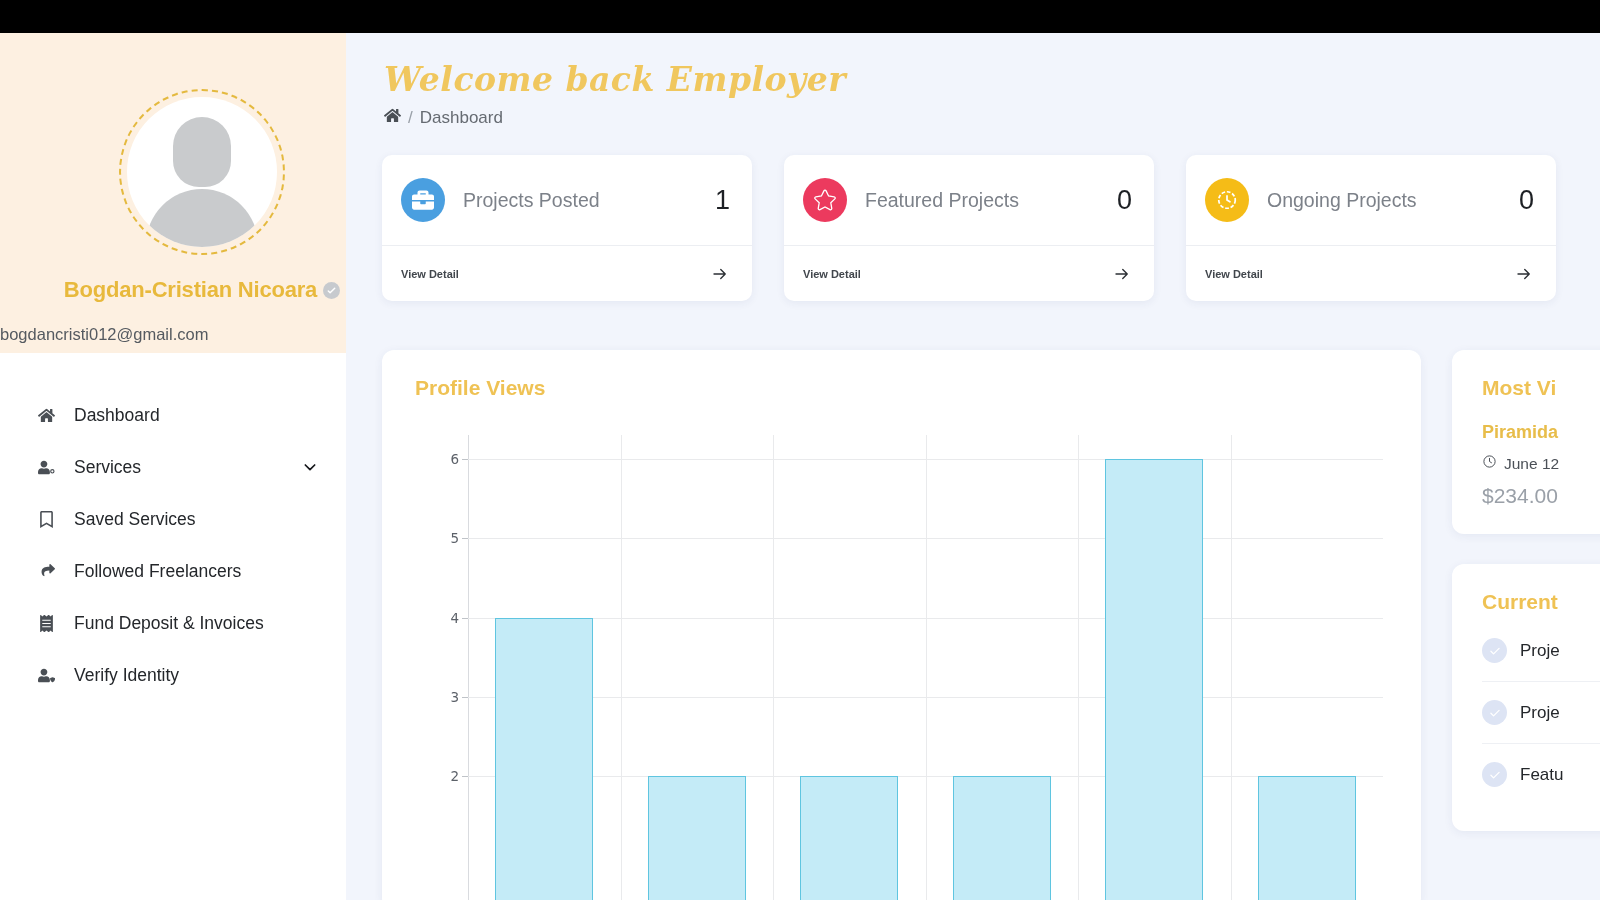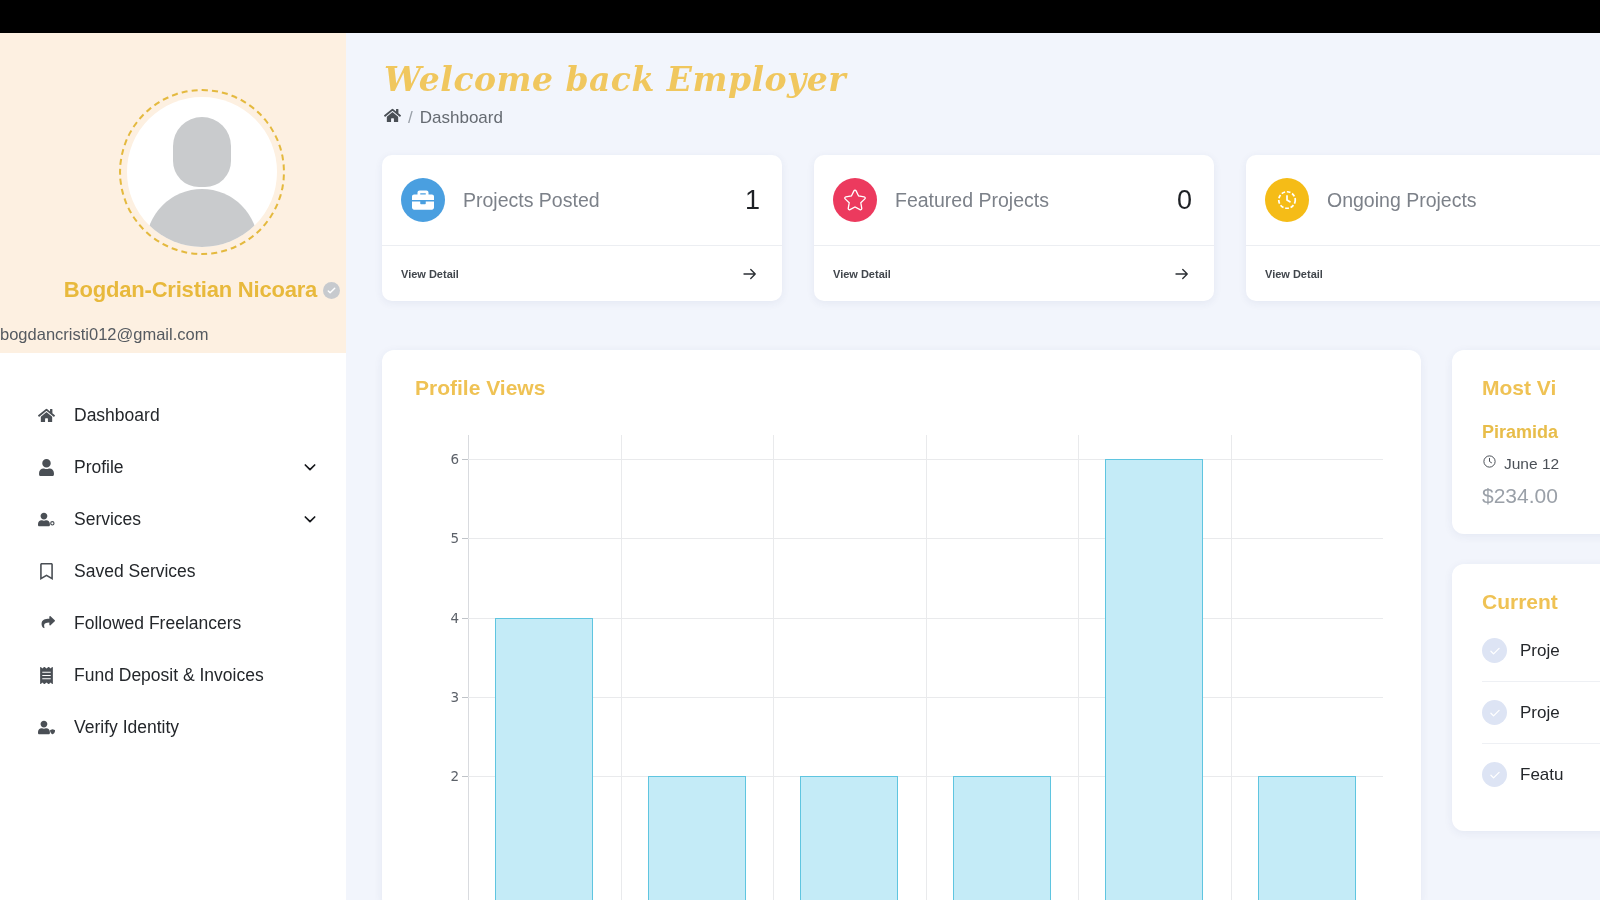--- a/index.html
+++ b/index.html
@@ -124,21 +124,21 @@
   }
   .breadcrumb svg { width: 17px; height: 17px; fill: #4a4f55; }
   .bc-sep { color: #9aa0a8; }
 
   
   .stat-row {
     position: absolute; left: 36px; top: 122px;
     display: flex; gap: 32px;
   }
   .stat-card {
-    width: 400px;
+    width: 370px;
     background: #ffffff;
     border-radius: 10px;
     box-shadow: 0 2px 8px rgba(40,60,110,0.07);
   }
   .stat-top {
     display: flex; align-items: center;
     height: 90px;
     padding: 0 22px 0 19px;
   }
   .stat-icon {
@@ -297,33 +297,20 @@
 
       <div class="nav-item">
         <span class="nav-icon">
           <svg viewBox="0 0 576 512">
               <path d="M280.37 148.26L96 300.11V464a16 16 0 0 0 16 16l112.06-.29a16 16 0 0 0 15.92-16V368a16 16 0 0 1 16-16h64a16 16 0 0 1 16 16v95.64a16 16 0 0 0 16 16.05L464 480a16 16 0 0 0 16-16V300L295.67 148.26a12.19 12.19 0 0 0-15.3 0zM571.6 251.47L488 182.56V44.05a12 12 0 0 0-12-12h-56a12 12 0 0 0-12 12v72.61L318.47 43a48 48 0 0 0-61 0L4.34 251.47a12 12 0 0 0-1.6 16.9l25.5 31A12 12 0 0 0 45.15 301l235.22-193.74a12.19 12.19 0 0 1 15.3 0L530.9 301a12 12 0 0 0 16.9-1.6l25.5-31a12 12 0 0 0-1.7-16.93z"></path>
             </svg>
         </span>
         <span class="nav-label">Dashboard</span>
       </div>
 
-      <div class="nav-item">
-        <span class="nav-icon">
-          <svg viewBox="0 0 448 512">
-              <path d="M224 256c70.7 0 128-57.3 128-128S294.7 0 224 0 96 57.3 96 128s57.3 128 128 128zm89.6 32h-16.7c-22.2 10.2-46.9 16-72.9 16s-50.6-5.8-72.9-16h-16.7C60.2 288 0 348.2 0 422.4V464c0 26.5 21.5 48 48 48h352c26.5 0 48-21.5 48-48v-41.6c0-74.2-60.2-134.4-134.4-134.4z"></path>
-            </svg>
-        </span>
-        <span class="nav-label">Profile</span>
-        <span class="nav-chev">
-          <svg viewBox="0 0 24 24">
-              <path d="M5 9l7 7 7-7" stroke-linecap="round" stroke-linejoin="round"></path>
-            </svg>
-        </span>
-      </div>
 
 
       <div class="nav-item">
         <span class="nav-icon">
           <svg viewBox="0 0 640 512">
               <path d="M224 256c70.7 0 128-57.3 128-128S294.7 0 224 0 96 57.3 96 128s57.3 128 128 128zm89.6 32h-16.7c-22.2 10.2-46.9 16-72.9 16s-50.6-5.8-72.9-16h-16.7C60.2 288 0 348.2 0 422.4V464c0 26.5 21.5 48 48 48h352c26.5 0 48-21.5 48-48v-41.6c0-74.2-60.2-134.4-134.4-134.4z"></path>
               <circle cx="540" cy="400" r="62" fill="none" stroke="#4a4f55" stroke-width="42"></circle>
             </svg>
         </span>
         <span class="nav-label">Services</span>

